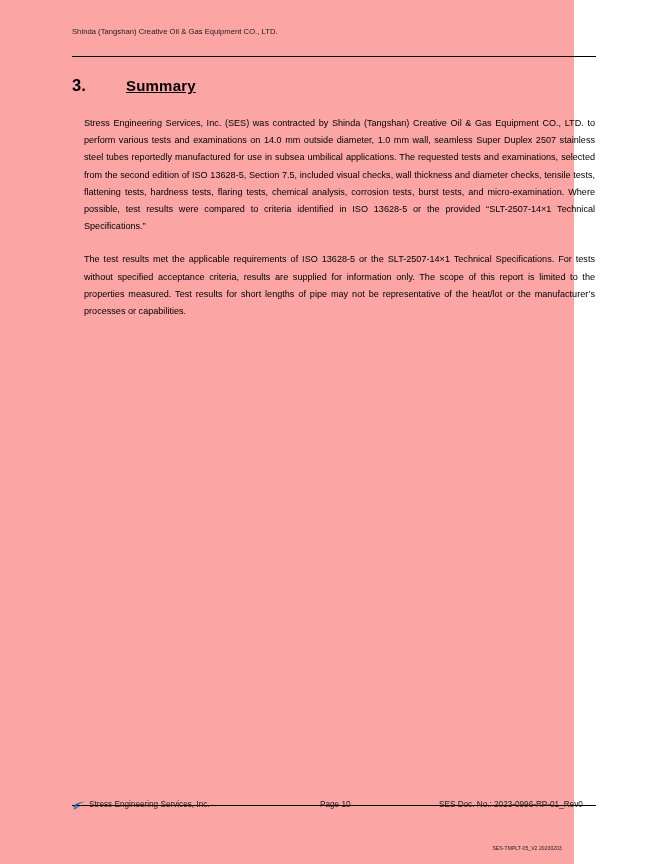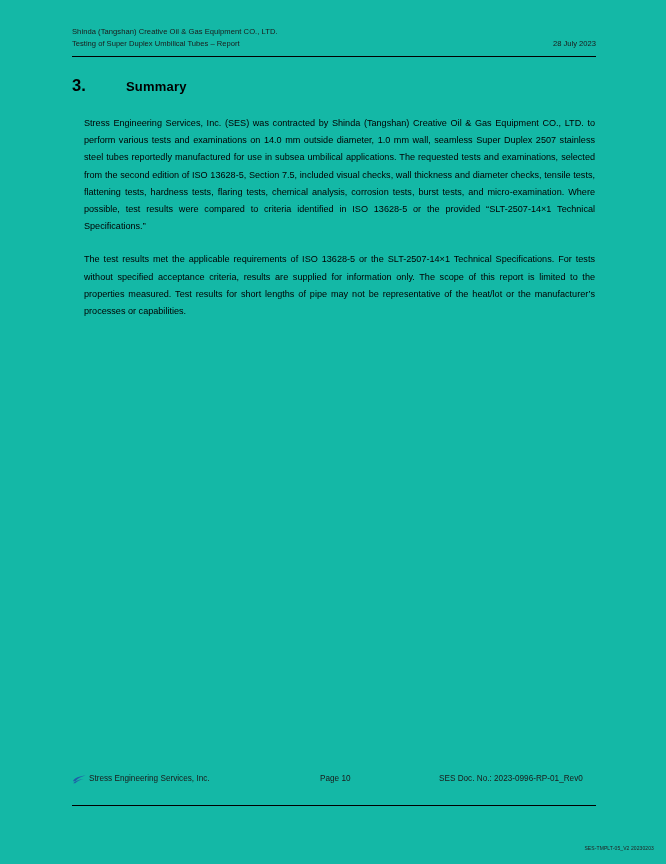--- a/index.html
+++ b/index.html
@@ -12,23 +12,23 @@
     height: 864px;
     font-family: "Liberation Sans", sans-serif;
     color: #000000;
     position: relative;
     overflow: hidden;
   }
 
   .page {
     position: absolute;
     top: 0; left: 0;
-    width: 666px;
+    width: 574px;
     height: 864px;
-    background: #14b8a6;
+    background: #fca5a5;
   }
 
   
   .header {
     position: absolute;
     left: 72px;
     top: 26px;
     width: 524px;
   }
   .header-line1 {
@@ -62,24 +62,25 @@
     display: flex;
     align-items: baseline;
   }
   .title-num {
     font-size: 16.5px;
     font-weight: bold;
     color: #000;
     width: 54px;
   }
   .title-text {
-    font-size: 13px;
+    font-size: 15px;
     font-weight: bold;
     color: #000;
     letter-spacing: 0.2px;
+    text-decoration: underline;
   }
 
   
   .body-block {
     position: absolute;
     left: 72px;
     top: 115px;
     width: 523px;
   }
   .para {
@@ -96,21 +97,21 @@
     position: absolute;
     left: 72px;
     top: 805px;
     width: 524px;
     height: 1px;
     background: #000000;
   }
   .footer {
     position: absolute;
     left: 72px;
-    top: 772px;
+    top: 798px;
     width: 524px;
     height: 16px;
     font-size: 8.2px;
     color: #1a1a1a;
     text-align: center;
   }
   .footer-left {
     position: absolute;
     left: 0;
     top: 1px;
@@ -146,24 +147,20 @@
     letter-spacing: 0.1px;
   }
 </style>
 </head>
 <body>
 
 <div class="page">
 
   <div class="header">
     <div class="header-line1">Shinda (Tangshan) Creative Oil &amp; Gas Equipment CO., LTD.</div>
-    <div class="header-row2">
-      <span>Testing of Super Duplex Umbilical Tubes – Report</span>
-      <span>28 July 2023</span>
-    </div>
   </div>
   <div class="header-rule"></div>
 
   <div class="title-block">
     <div class="title-num">3.</div>
     <div class="title-text">Summary</div>
   </div>
 
   <div class="body-block">
     <p class="para">Stress Engineering Services, Inc. (SES) was contracted by Shinda (Tangshan) Creative Oil &amp; Gas Equipment CO., LTD. to perform various tests and examinations on 14.0 mm outside diameter, 1.0 mm wall, seamless Super Duplex 2507 stainless steel tubes reportedly manufactured for use in subsea umbilical applications. The requested tests and examinations, selected from the second edition of ISO 13628-5, Section 7.5, included visual checks, wall thickness and diameter checks, tensile tests, flattening tests, hardness tests, flaring tests, chemical analysis, corrosion tests, burst tests, and micro-examination. Where possible, test results were compared to criteria identified in ISO 13628-5 or the provided “SLT-2507-14×1 Technical Specifications.”</p>

